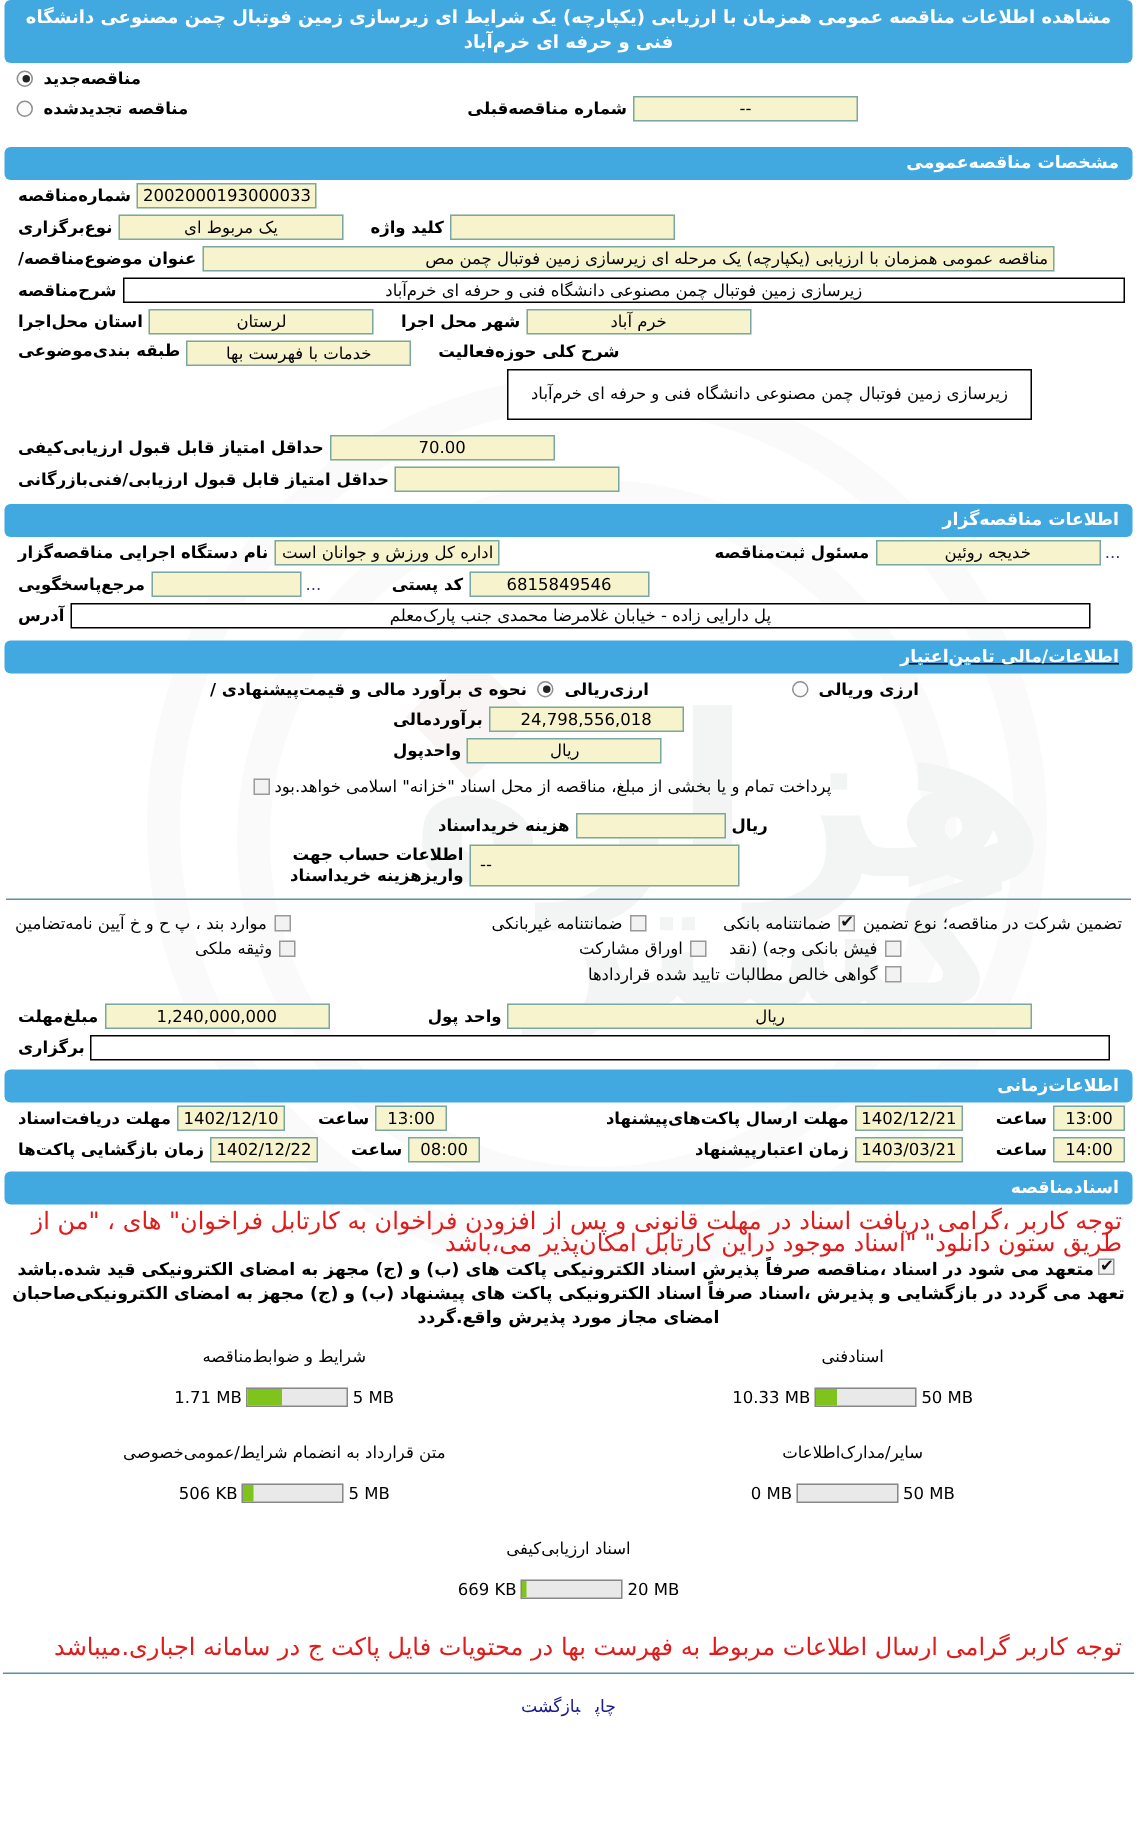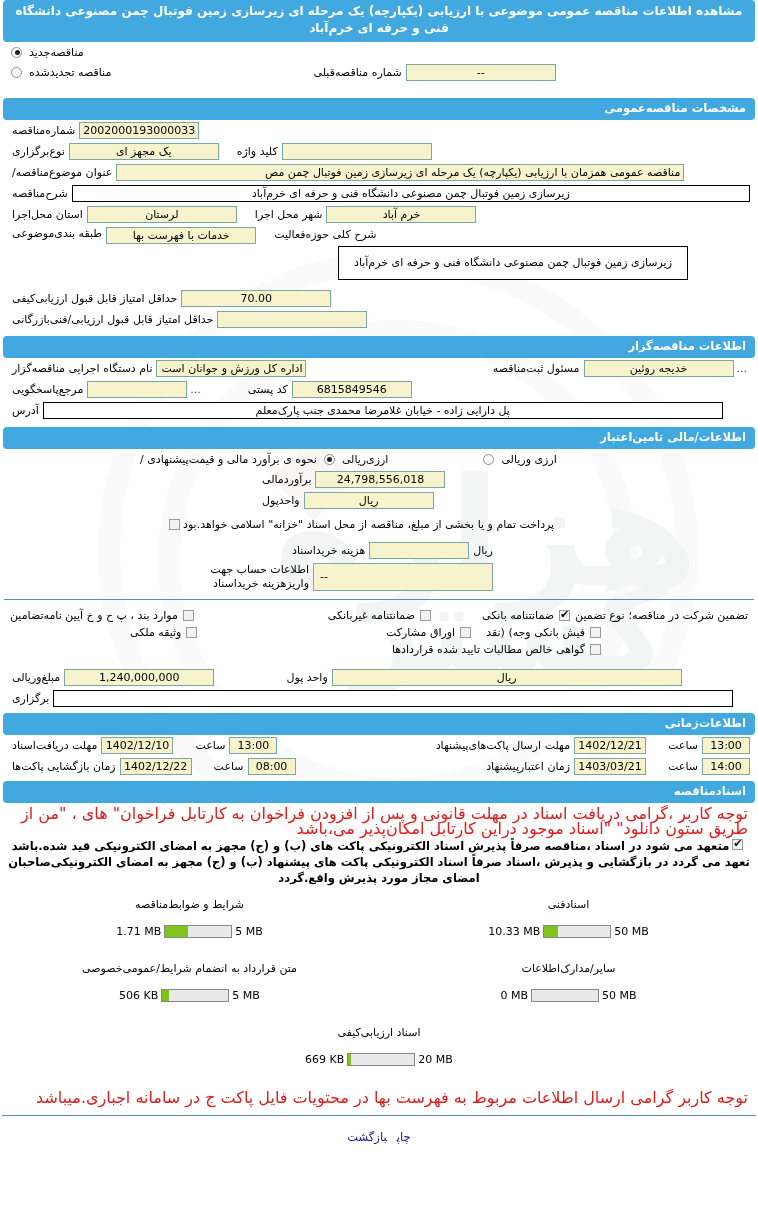--- a/index.html
+++ b/index.html
@@ -71,21 +71,21 @@
     text-align: center;
     font-size: 12px;
     line-height: 17px;
     padding: 3px 10px 5px 10px;
   }
   .barwrap { padding: 0 3px; }
 
   
   .row { display: flex; align-items: center; padding: 2px 8px; min-height: 20px; }
   .row.tight { padding-top: 1px; padding-bottom: 1px; }
-  .lbl { white-space: nowrap; padding: 0 4px; font-size: 11px; }
+  .lbl { white-space: nowrap; padding: 0 4px; font-size: 11px; font-weight: bold; }
   .fld {
     background: #f7f4cd;
     border: 1px solid #7aa7a0;
     height: 17px;
     line-height: 15px;
     font-size: 11px;
     padding: 0 3px;
     text-align: center;
     overflow: hidden;
     white-space: nowrap;
@@ -211,21 +211,21 @@
     <div class="wm-band wmb1"></div>
     <div class="wm-band wmb2"></div>
     <div class="wm-diamond"></div>
     <div class="wm-text wm1">هزاره</div>
     <div class="wm-text wm2">گستر</div>
   </div>
 
   <div class="content">
 
     <div class="barwrap">
-      <div class="bar titlebar">مشاهده اطلاعات مناقصه عمومی موضوعی با ارزیابی (یکپارچه) یک مرحله ای زیرسازی زمین فوتبال چمن مصنوعی دانشگاه فنی و حرفه ای خرم‌آباد</div>
+      <div class="bar titlebar">مشاهده اطلاعات مناقصه عمومی همزمان با ارزیابی (یکپارچه) یک شرایط ای زیرسازی زمین فوتبال چمن مصنوعی دانشگاه فنی و حرفه ای خرم‌آباد</div>
     </div>
 
     <div class="row tight">
       <div class="spacer"></div>
       <span class="lbl">مناقصه‌جدید</span>
       <span class="radio on"></span>
     </div>
     <div class="row tight">
       <div class="spacer"></div>
       <span class="fld w150 num">--</span>
@@ -243,21 +243,21 @@
       <div class="spacer"></div>
       <span class="fld w120 num">2002000193000033</span>
       <span class="lbl">شماره‌مناقصه</span>
     </div>
 
     <div class="row">
       <div class="spacer"></div>
       <span class="fld w150"></span>
       <span class="lbl">کلید واژه</span>
       <span style="width:14px;"></span>
-      <span class="fld w150">یک مجهز ای</span>
+      <span class="fld w150">یک مربوط ای</span>
       <span class="lbl">نوع‌برگزاری</span>
     </div>
 
     <div class="row">
       <div class="spacer"></div>
       <span class="fld w495" style="text-align:right;">مناقصه عمومی همزمان با ارزیابی (یکپارچه) یک مرحله ای زیرسازی زمین فوتبال چمن مص</span>
       <span class="lbl">عنوان موضوع‌مناقصه/</span>
     </div>
 
     <div class="row">
@@ -322,21 +322,21 @@
       <span class="fld w100"></span>
       <span class="lbl">مرجع‌پاسخگویی</span>
     </div>
 
     <div class="row">
       <div class="spacer"></div>
       <span class="fld white w680">پل دارایی زاده - خیابان غلامرضا محمدی جنب پارک‌معلم</span>
       <span class="lbl">آدرس</span>
     </div>
 
-    <div class="barwrap" style="margin-top:6px;">
+    <div class="barwrap" style="margin-top:6px;text-decoration:underline;">
       <div class="bar">اطلاعات/مالی تامین‌اعتبار</div>
     </div>
 
     <div class="row">
       <div class="spacer"></div>
       <span class="lbl">ارزی وریالی</span>
       <span class="radio"></span>
       <span style="width:88px;"></span>
       <span class="lbl">ارزی‌ریالی</span>
       <span class="radio on"></span>
@@ -431,21 +431,21 @@
         <span class="spacer"></span>
       </div>
     </div>
 
     <div class="row" style="margin-top:4px;">
       <div class="spacer"></div>
       <span class="fld w350" style="text-align:center;">ریال</span>
       <span class="lbl">واحد پول</span>
       <span class="spacer"></span>
       <span class="fld w150 num">1,240,000,000</span>
-      <span class="lbl">مبلغ‌وریالی</span>
+      <span class="lbl">مبلغ‌مهلت</span>
     </div>
 
     <div class="row">
       <div class="spacer"></div>
       <span class="fld white w680"></span>
       <span class="lbl">برگزاری</span>
     </div>
 
     <div class="barwrap" style="margin-top:4px;">
       <div class="bar">اطلاعات‌زمانی</div>

